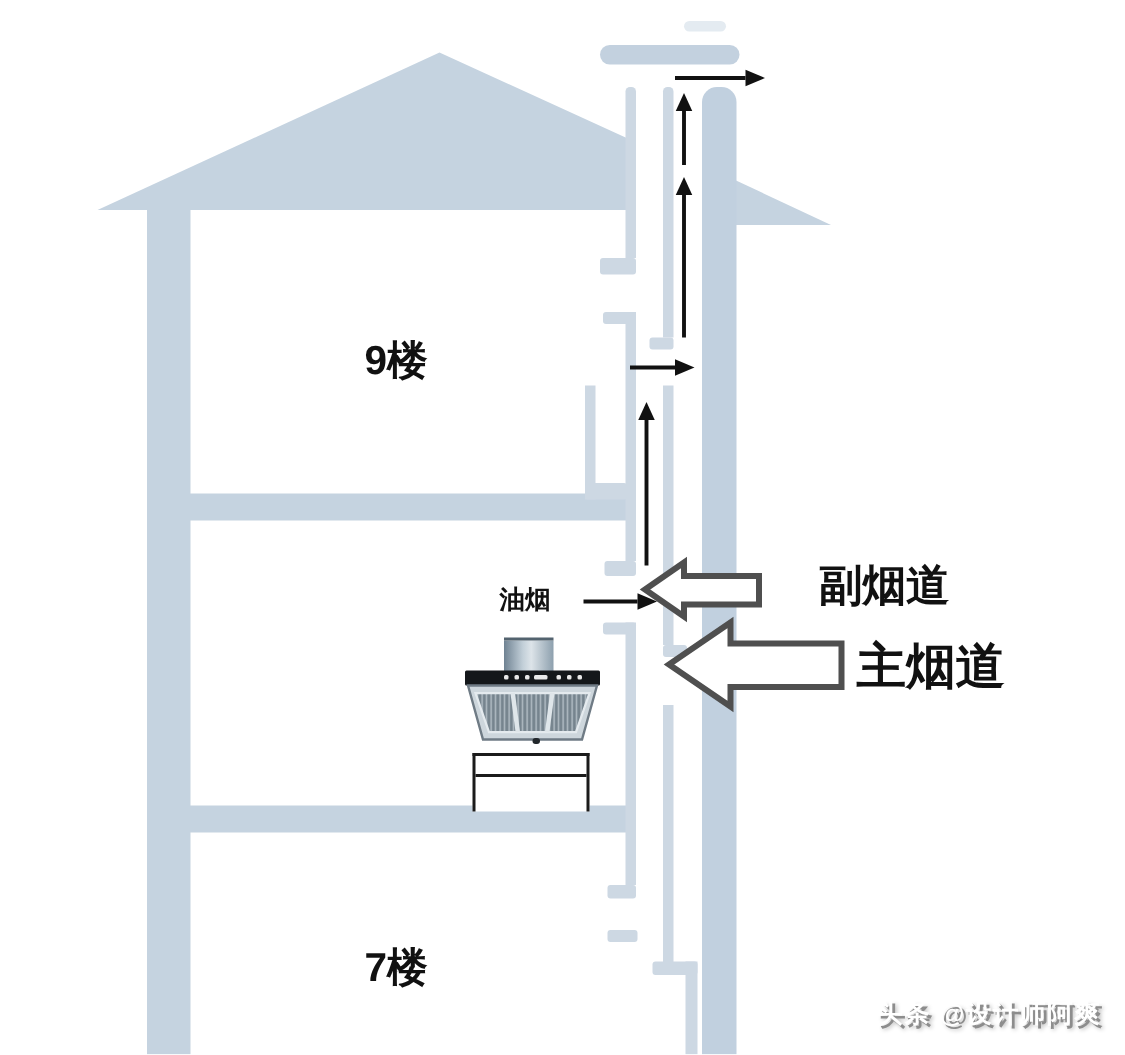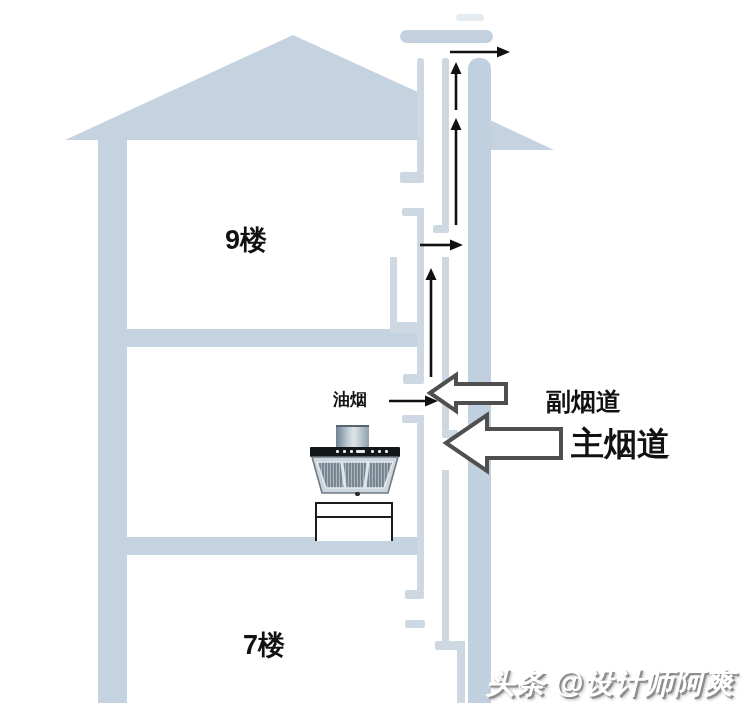--- a/index.html
+++ b/index.html
@@ -26,22 +26,22 @@
   .thin{background:var(--duct-wall-thin);}
   .band{background:var(--duct-main-band);}
   .lbl{
     position:absolute;color:var(--label-text);font-weight:700;line-height:1.1;
     white-space:nowrap;
   }
   .floor-lbl{width:120px;text-align:center;font-size:27px;}
   .rt3{border-radius:3px 3px 0 0;}
   .r2{border-radius:2px;}
   .watermark{
-    position:absolute;color:var(--watermark-text);font-weight:700;font-size:29px;
-    text-shadow:2px 2px 0 #8d8d8d,3px 3px 3px #b9b9b9;letter-spacing:1px;font-style:italic;
+    position:absolute;color:var(--watermark-text);font-weight:700;font-size:17px;
+    text-shadow:2px 2px 0 #8d8d8d,3px 3px 3px #b9b9b9;letter-spacing:1px;
   }
   .hood-chimney{
     background:linear-gradient(90deg,#6f8292,#c2cfd8 38%,#dde4e9 55%,#8da0ae);
     border-top:2px solid #53636f;
   }
   .hood-bar{background:var(--hood-bar);border-radius:1px;}
   .hood-bar span{position:absolute;top:3px;height:3px;width:3px;background:#e9e9e9;border-radius:1px;}
   .counter{
     background:#fff;border:2px solid var(--counter-line);border-bottom:none;
   }
@@ -140,20 +140,20 @@
     <g style="stroke:var(--flow-arrow);stroke-width:2.6;">
       <line x1="431" y1="377" x2="431" y2="280"></line>
       <polygon points="425.5,280 431,268 436.5,280" style="fill:var(--flow-arrow);stroke:none;"></polygon>
     </g>
     <g style="stroke:var(--flow-arrow);stroke-width:2.6;">
       <line x1="389" y1="401" x2="425" y2="401"></line>
       <polygon points="425,395.5 438,401 425,406.5" style="fill:var(--flow-arrow);stroke:none;"></polygon>
     </g>
   </svg>
 
-  <div class="lbl floor-lbl" style="left:186px;top:226px;">9楼</div>
+  <div class="lbl floor-lbl" style="left:204px;top:226px;">9楼</div>
   <div class="lbl floor-lbl" style="left:204px;top:631px;">7楼</div>
   <div class="lbl" style="left:300px;top:391px;width:100px;text-align:center;font-size:17px;">油烟</div>
-  <div class="lbl" style="left:546px;top:388px;font-size:25px;">副烟道</div>
+  <div class="lbl" style="left:546px;top:376px;font-size:29px;">副烟道</div>
   <div class="lbl" style="left:571px;top:426px;font-size:33px;">主烟道</div>
   <div class="watermark" style="right:16px;top:664px;">头条 @设计师阿爽</div>
 
 </div>
 
 </body></html>

